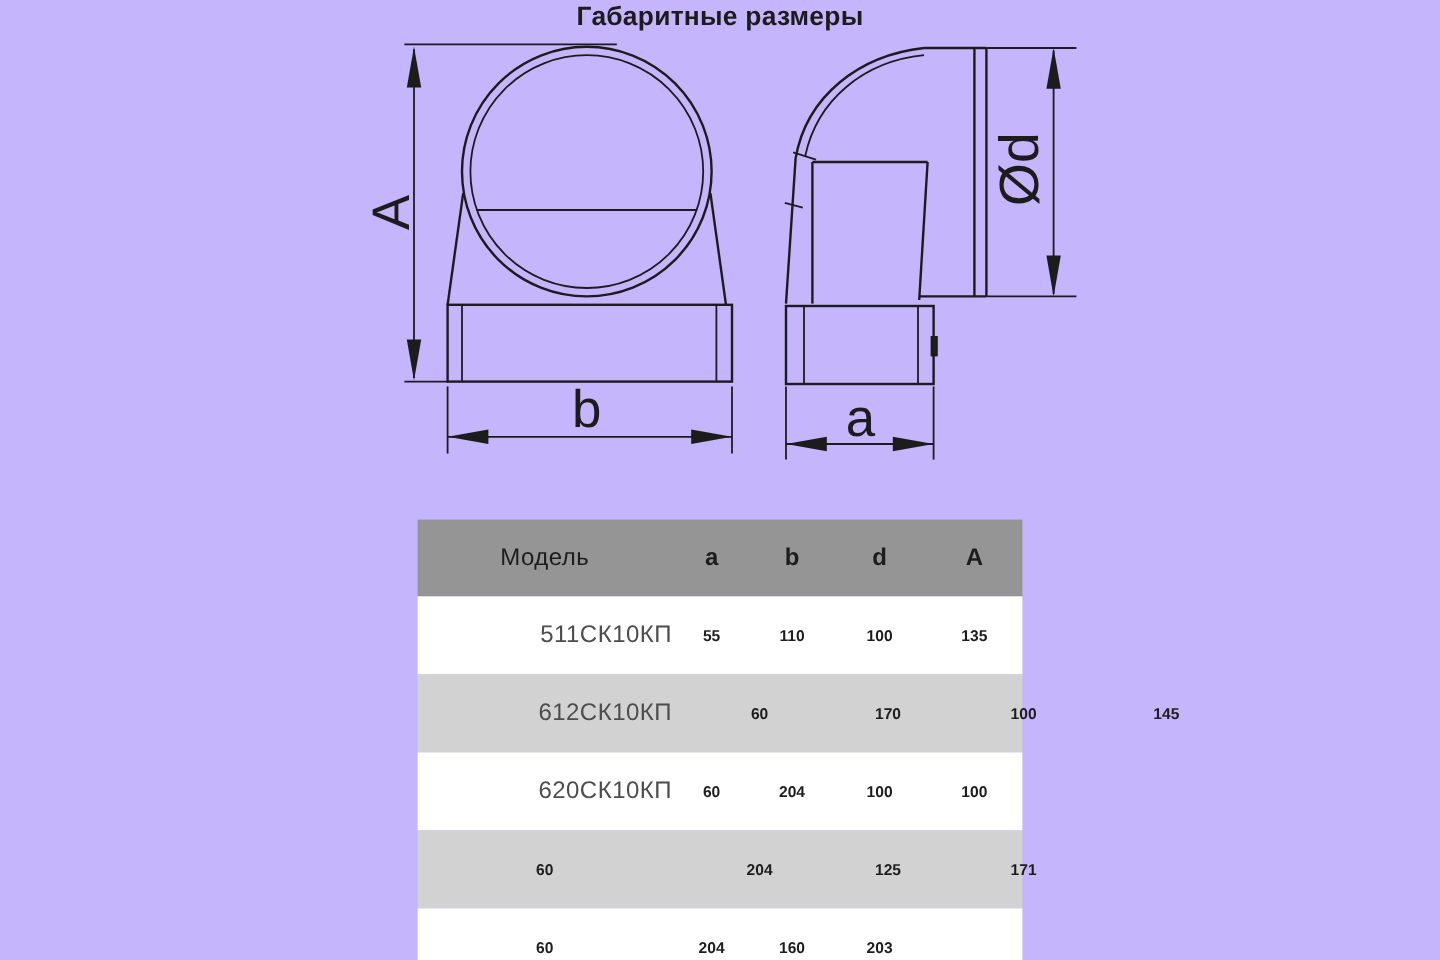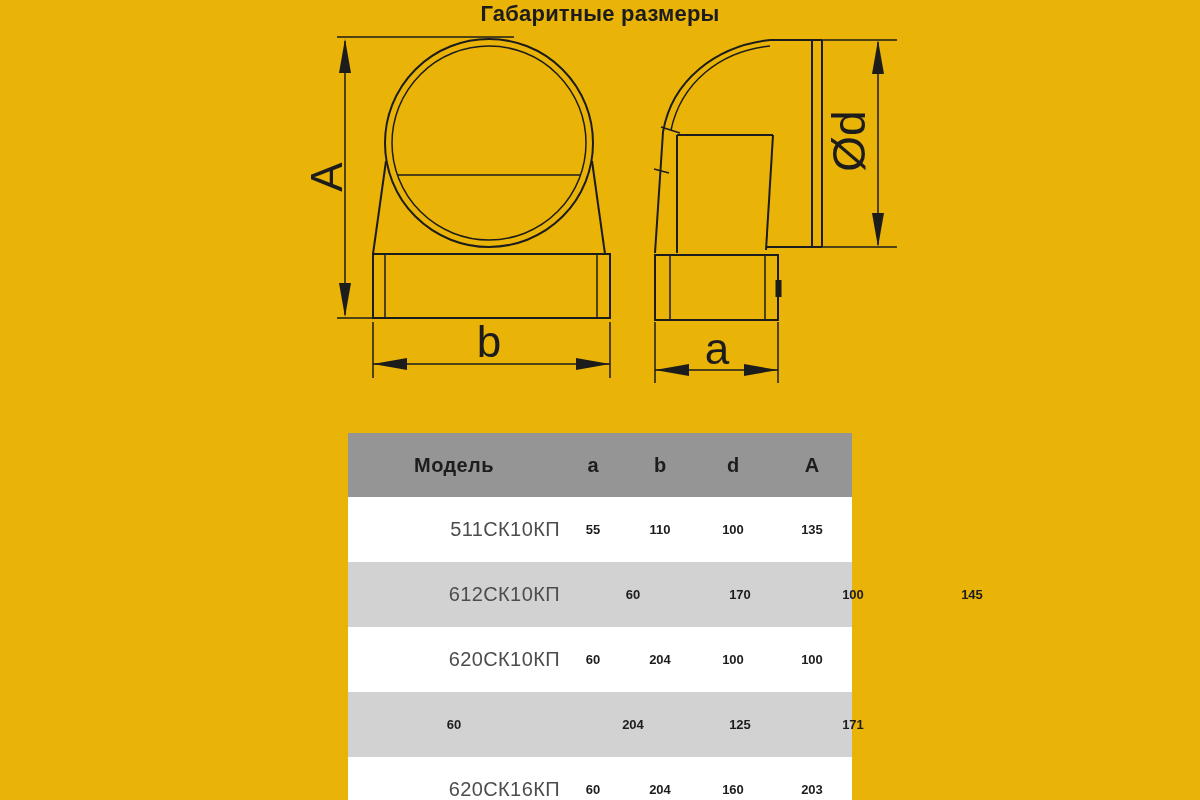--- a/index.html
+++ b/index.html
@@ -1,19 +1,19 @@
 <!DOCTYPE html>
 <html><head>
 <meta charset="utf-8">
 <style>
   * { margin:0; padding:0; box-sizing:border-box; }
   html,body { background:#ffffff; }
   .page {
     position:relative; width:1200px; height:800px;
-    background:#eab308; overflow:hidden;
+    background:#c4b5fd; overflow:hidden;
     font-family:"Liberation Sans", sans-serif; color:#1d1d1d;
   }
   .title {
     position:absolute; left:0; top:1px; width:100%;
     text-align:center; font-size:22px; font-weight:700; color:#1c1c1c;
     letter-spacing:0.2px;
   }
   .drawing-svg { position:absolute; left:0; top:0; }
   .dim-label {
     position:absolute; font-size:44px; color:#1c1c1c; line-height:1;
@@ -25,21 +25,21 @@
   .tr {
     display:grid; grid-template-columns:212px 66px 68px 78px 80px;
     align-items:center; height:65px; background:#ffffff;
   }
   .tr.head { height:64px; background:#959595; }
   .tr.alt  { background:#d2d2d2;gap:40px; }
   .cell-model {
     padding-left:7px; font-size:20px; color:#4d4d4d; letter-spacing:0.4px;text-align:right;
   }
   .tr.head .cell-model {
-    text-align:center; padding-left:0; font-weight:700; color:#1d1d1d;
+    text-align:center; padding-left:0; font-weight:400; color:#1d1d1d;
   }
   .cell-num {
     text-align:center; font-size:13px; font-weight:700; color:#1d1d1d;
   }
   .tr.head .cell-num { font-size:20px; }
 </style>
 </head>
 <body>
 
 <div class="page">
@@ -143,21 +143,20 @@
     </div>
 
     <div class="tr alt">
       <div class="cell-num">60</div>
       <div class="cell-num">204</div>
       <div class="cell-num">125</div>
       <div class="cell-num">171</div>
     </div>
 
     <div class="tr">
-      <div class="cell-model">620СК16КП</div>
       <div class="cell-num">60</div>
       <div class="cell-num">204</div>
       <div class="cell-num">160</div>
       <div class="cell-num">203</div>
     </div>
   </div>
 
 </div>
 
 </body></html>

